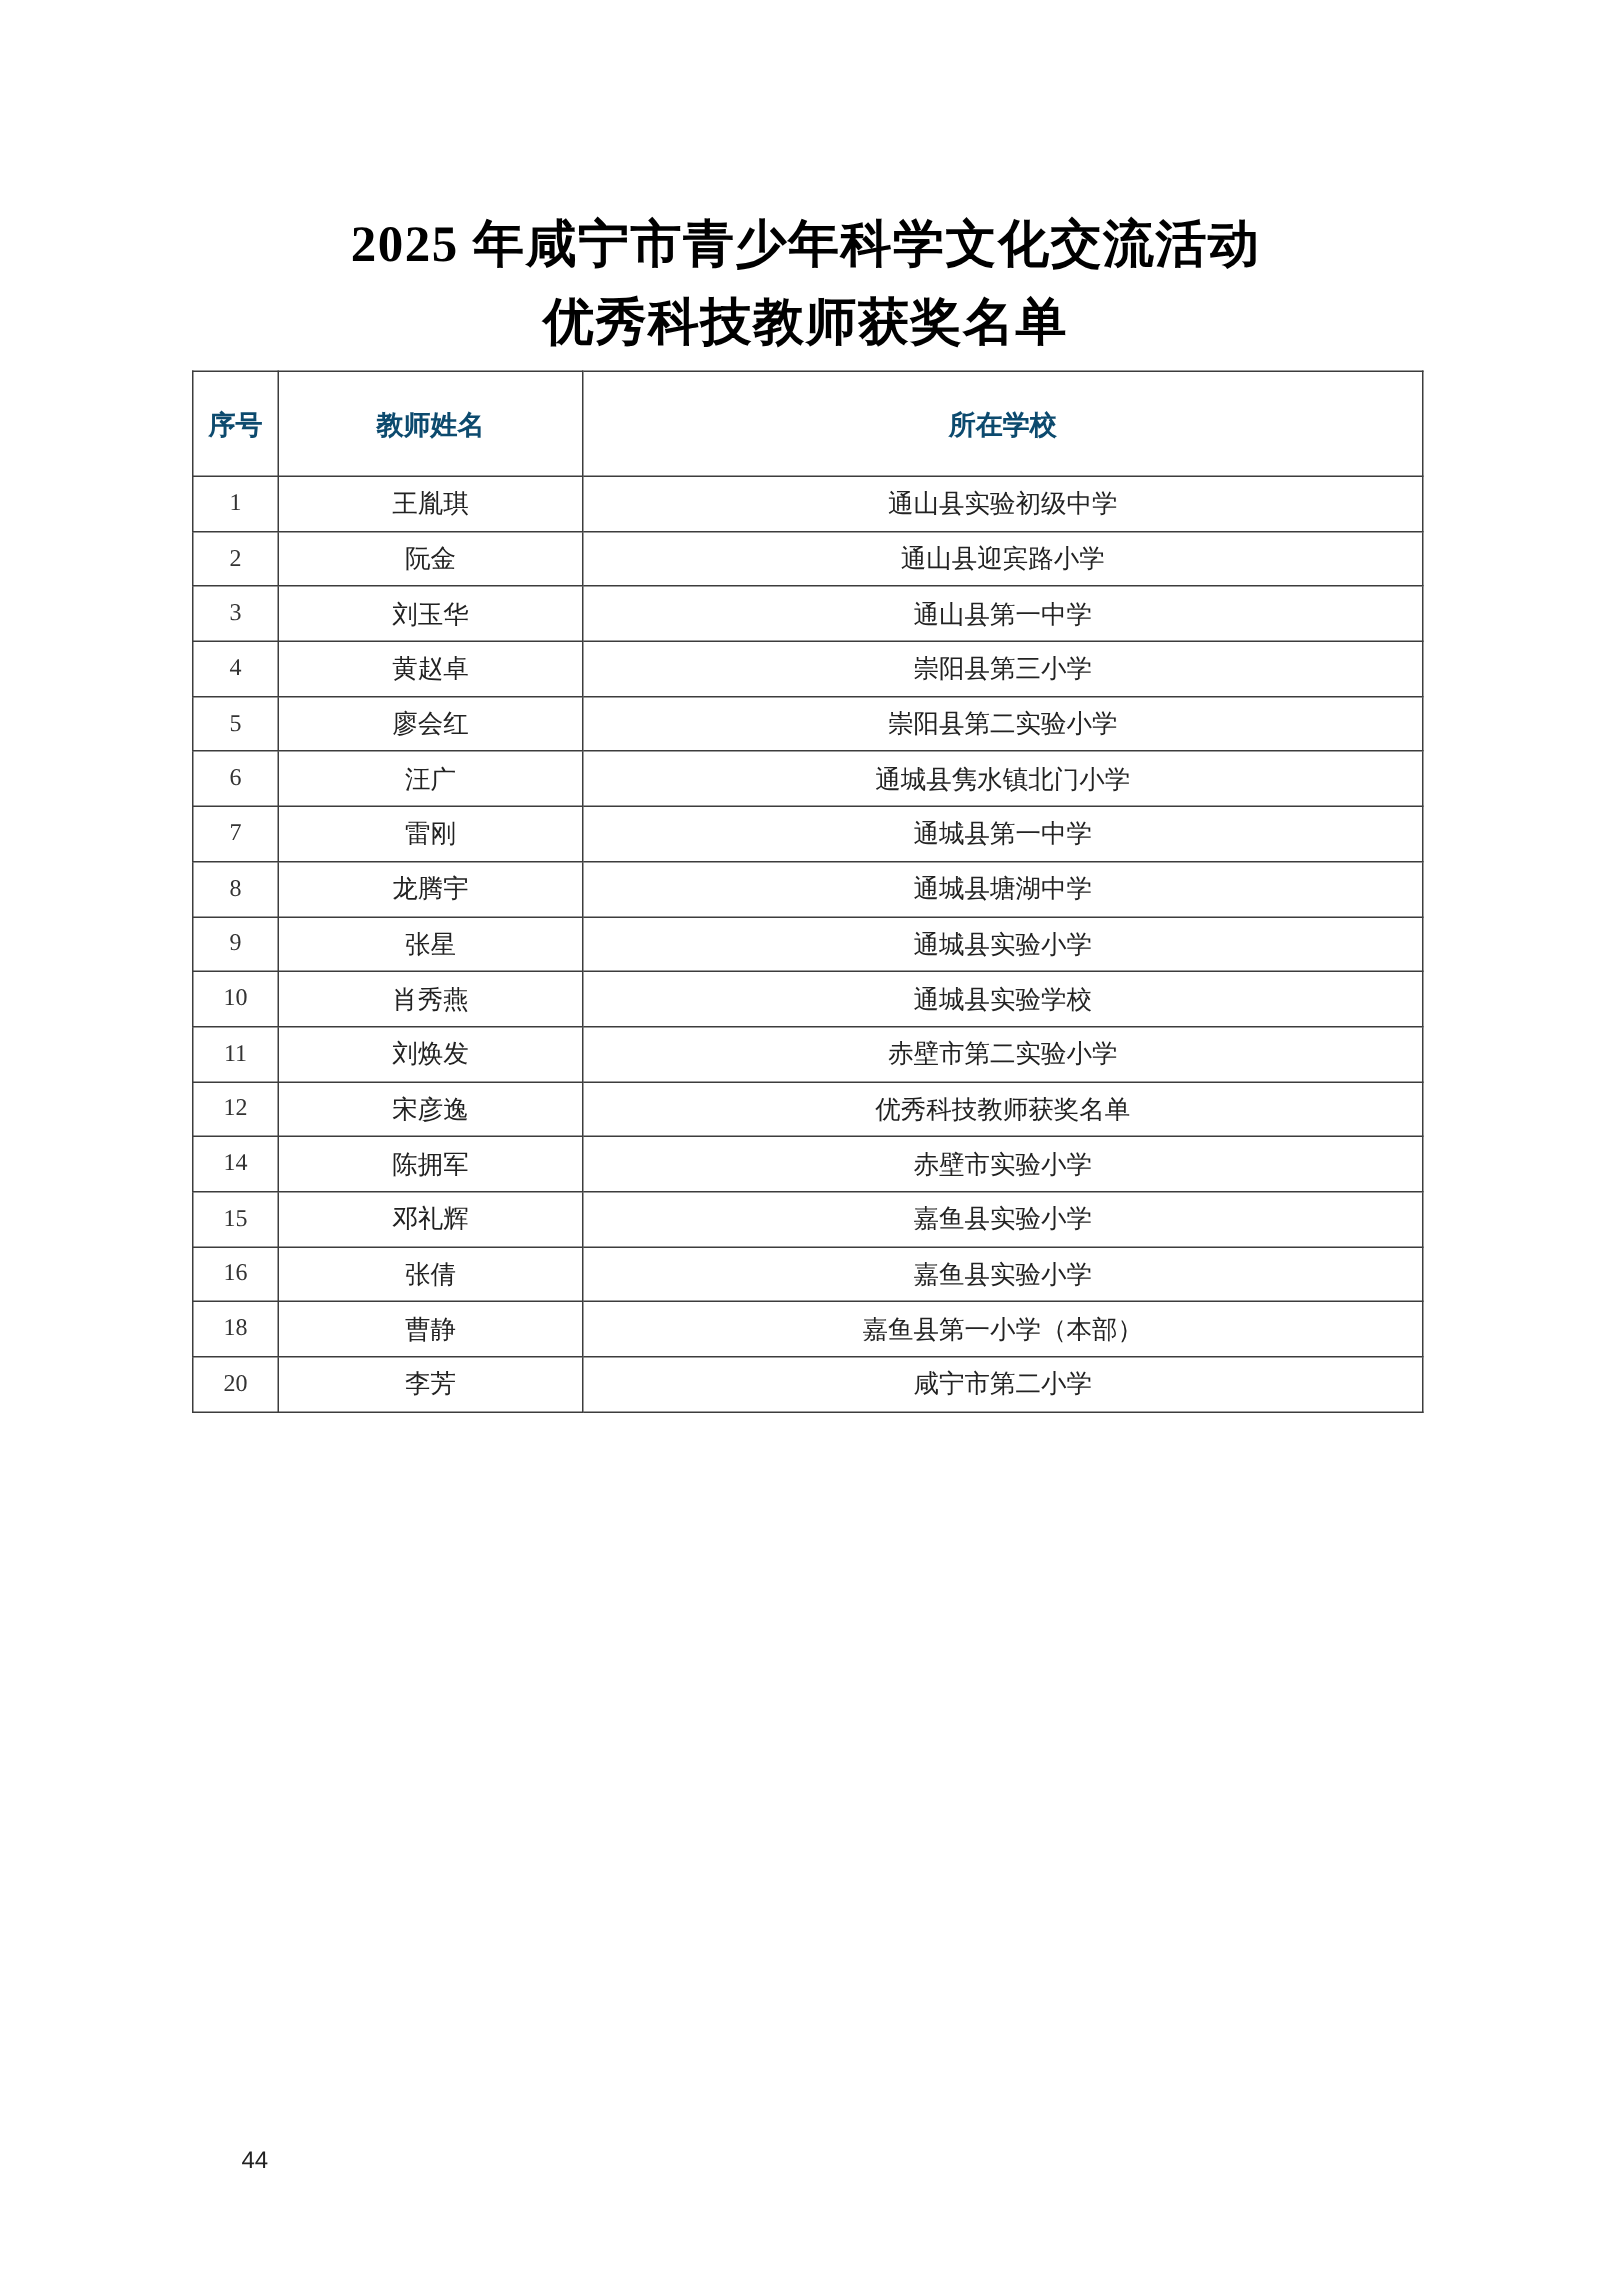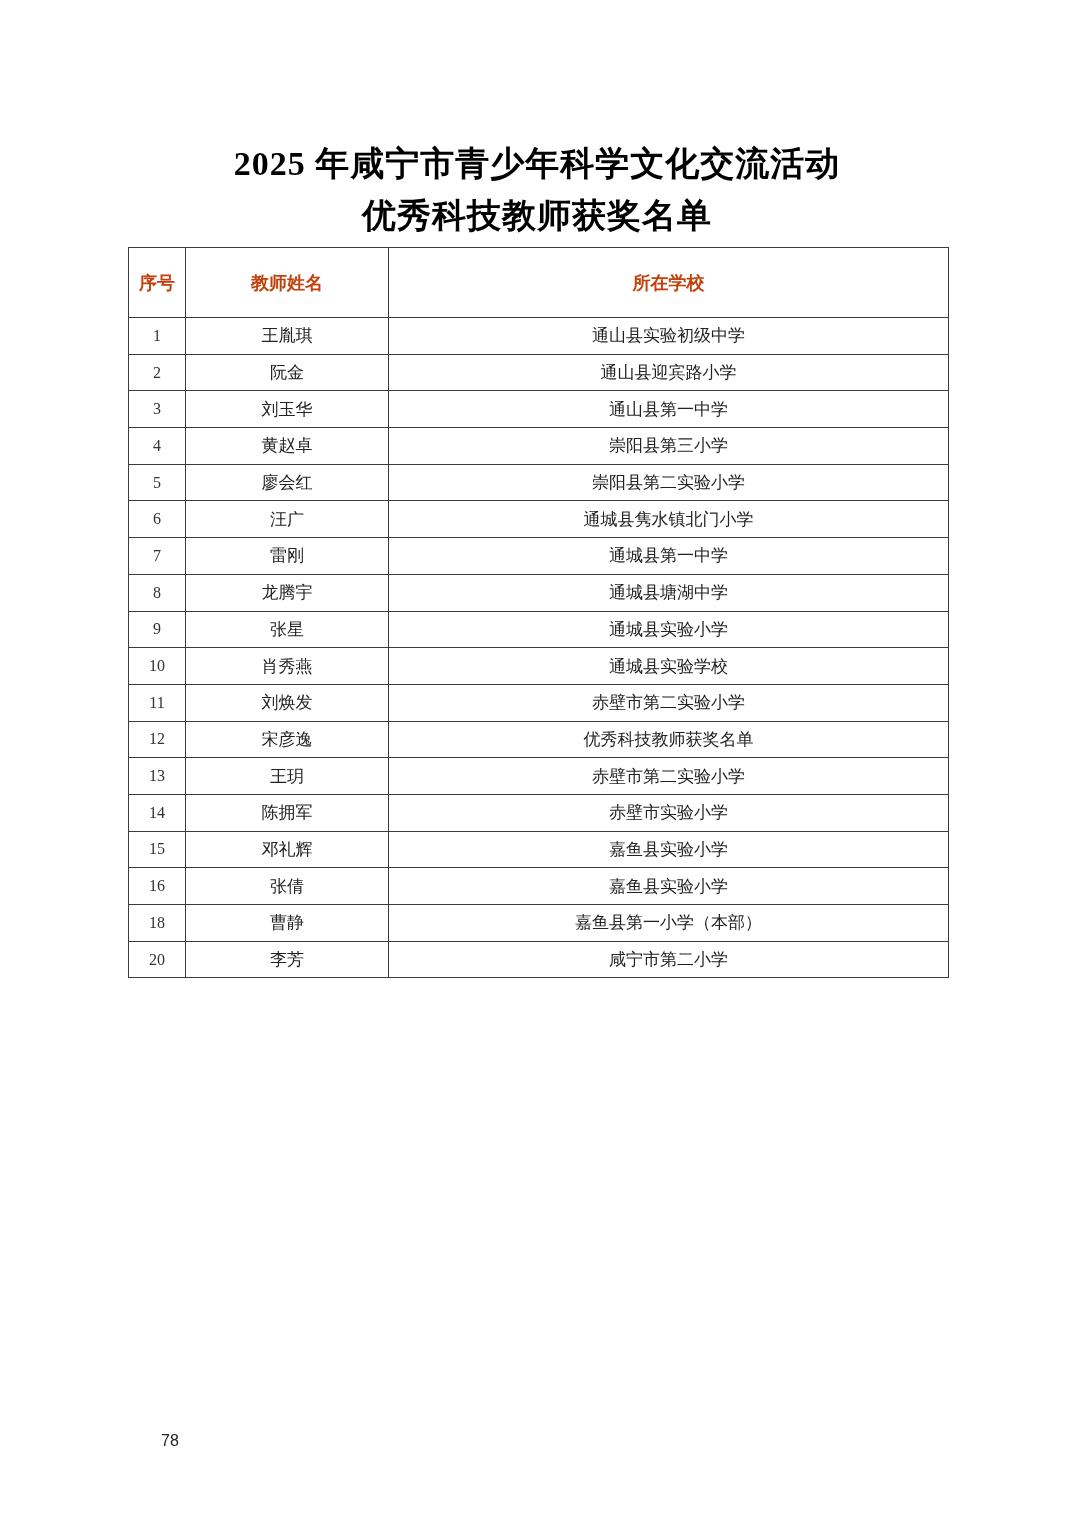--- a/index.html
+++ b/index.html
@@ -50,21 +50,21 @@
     text-align: center;
     vertical-align: middle;
     padding: 0 4px;
     overflow: hidden;
     white-space: nowrap;
   }
   .award-table thead th {
     height: 69px;
     font-size: 18px;
     font-weight: bold;
-    color: #c2410c;
+    color: #0c4a6e;
     margin-left: 12px;
   }
   .award-table tbody td {
     height: 35.7px;
     font-size: 17px;
     font-weight: normal;
     color: #222222;
   }
   .award-table tbody td.no-cell {
     font-size: 16px;
@@ -168,25 +168,20 @@
       <td>刘焕发</td>
       <td>赤壁市第二实验小学</td>
     </tr>
 
     <tr>
       <td class="no-cell">12</td>
       <td>宋彦逸</td>
       <td>优秀科技教师获奖名单</td>
     </tr>
 
-    <tr>
-      <td class="no-cell">13</td>
-      <td>王玥</td>
-      <td>赤壁市第二实验小学</td>
-    </tr>
 
     <tr>
       <td class="no-cell">14</td>
       <td>陈拥军</td>
       <td>赤壁市实验小学</td>
     </tr>
 
     <tr>
       <td class="no-cell">15</td>
       <td>邓礼辉</td>
@@ -209,15 +204,15 @@
 
     <tr>
       <td class="no-cell">20</td>
       <td>李芳</td>
       <td>咸宁市第二小学</td>
     </tr>
 
   </tbody>
   </table>
 
-  <div class="page-number">78</div>
+  <div class="page-number">44</div>
 
 </div>
 
 </body></html>

